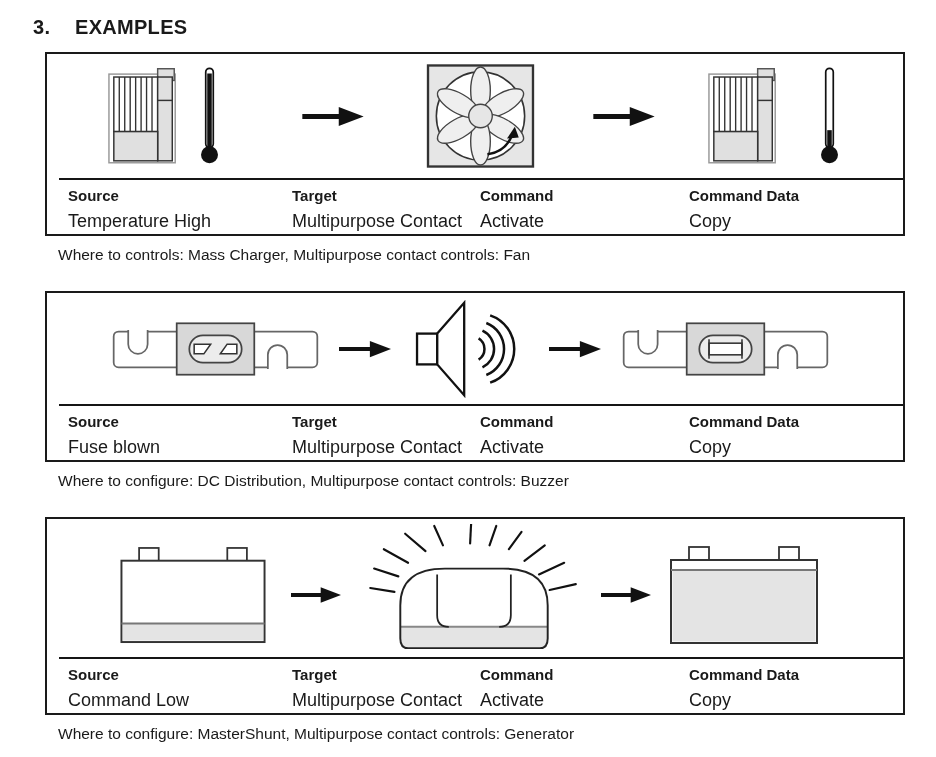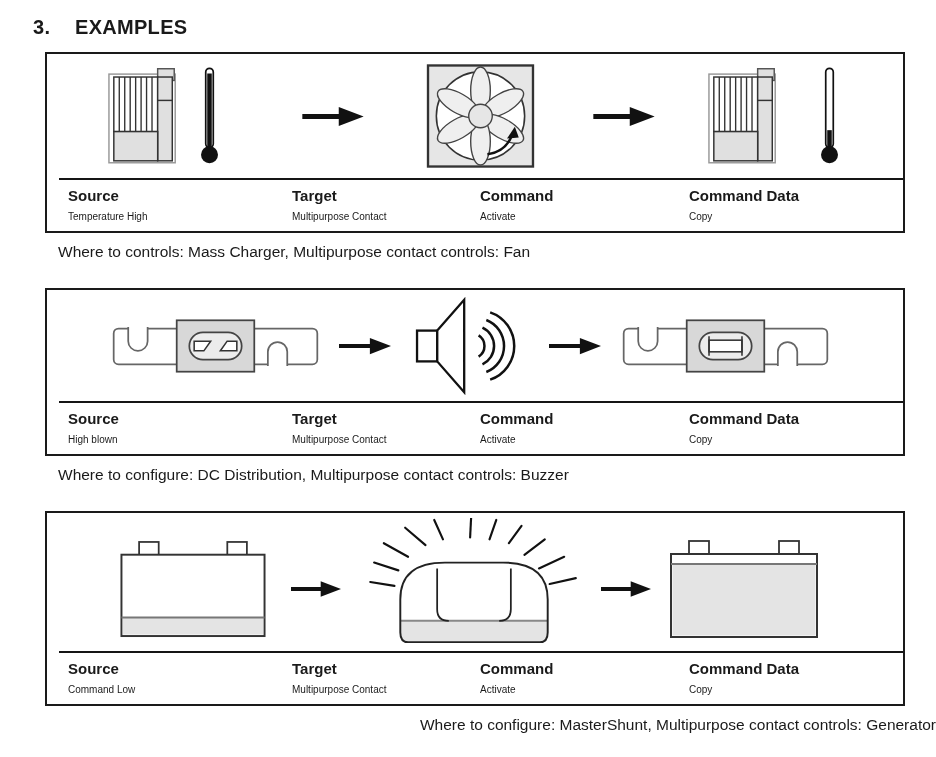--- a/index.html
+++ b/index.html
@@ -31,31 +31,31 @@
     align-items:center;
   }
   .icon-row-1{height:124px;}
   .icon-row-2{height:111px;}
   .icon-row-3{height:138px;}
   .icon{flex:0 0 auto;display:block;}
   .rule{border-top:2px solid #151515;margin-left:12px;}
   .info-grid{
     display:grid;
     grid-template-columns:224px 188px 209px 1fr;
-    padding:7px 4px 9px 21px;
+    padding:7px 4px 2px 21px;
     row-gap:7px;
     font-size:15px;
   }
   .hdr{font-weight:bold;font-size:15px;}
-  .val{font-size:10px;}
+  .val{font-size:18px;}
   .caption{
     margin:10px 0 27px 58px;
     font-size:15.5px;
   }
-  .caption:last-child{margin-bottom:0;text-align:right;}
+  .caption:last-child{margin-bottom:0;}
   
   .nudge-down{margin-top:14px;}
 </style>
 </head>
 <body>
 
 <svg width="0" height="0" style="position:absolute" aria-hidden="true">
   <defs>
     <symbol id="sym-charger" viewBox="0 0 78 100">
       <rect x="2" y="7" width="68" height="91" fill="#ffffff" stroke="#999" stroke-width="1.5"></rect>
@@ -224,21 +224,21 @@
     <svg class="icon" width="213" height="64" style="margin-left:18px">
         <use href="#sym-fuse-intact"></use>
       </svg>
   </div>
   <div class="rule"></div>
   <div class="info-grid">
     <div class="hdr">Source</div>
     <div class="hdr">Target</div>
     <div class="hdr">Command</div>
     <div class="hdr">Command Data</div>
-    <div class="val">High blown</div>
+    <div class="val">Fuse blown</div>
     <div class="val">Multipurpose Contact</div>
     <div class="val">Activate</div>
     <div class="val">Copy</div>
   </div>
 </section>
 <p class="caption">Where to configure: DC Distribution, Multipurpose contact controls: Buzzer</p>
 
 <section class="example-box">
   <div class="icon-row icon-row-3">
     <svg class="icon nudge-down" width="148" height="98" style="margin-left:72px">

